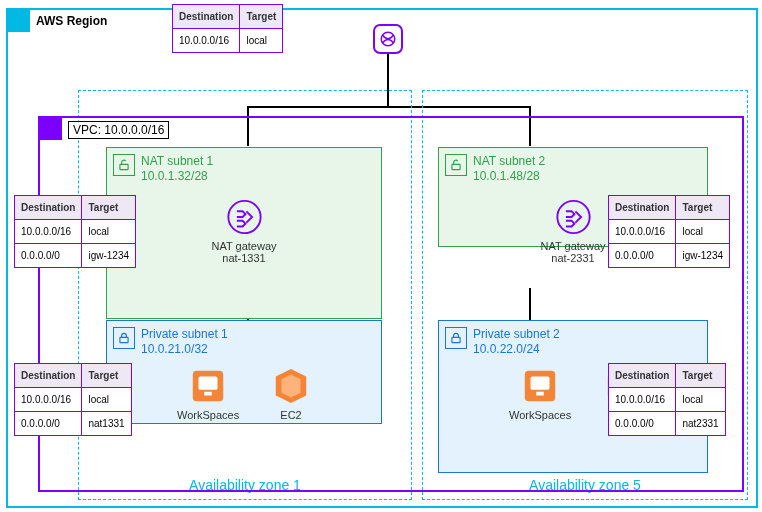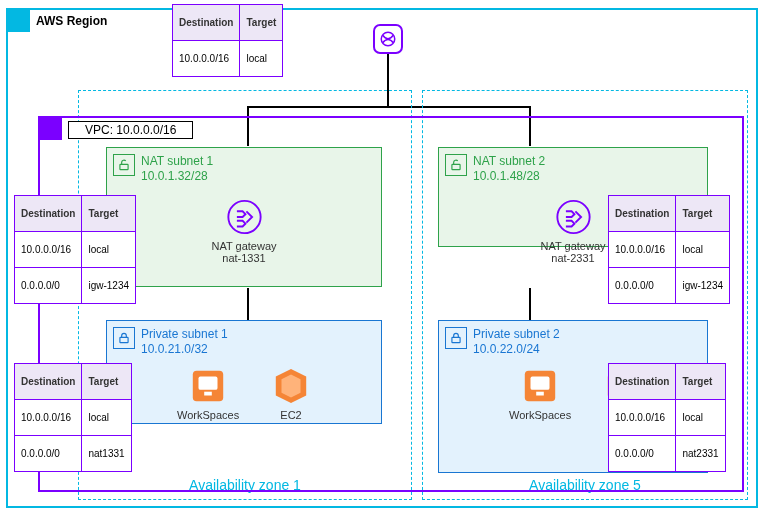--- a/index.html
+++ b/index.html
@@ -9,49 +9,49 @@
 
   .aws-region { left: 6px; top: 8px; width: 752px; height: 500px; border: 2px solid #03b8e2; }
   .aws-region-tab { position: absolute; left: -2px; top: -2px; width: 24px; height: 24px; background: #03b8e2; }
   .aws-region .label { position: absolute; left: 28px; top: 4px; font-weight: bold; font-size: 12px; color: #000; }
 
   .igw-icon { left: 373px; top: 24px; width: 30px; height: 30px; border: 2px solid #7b00ff; border-radius: 7px; display:flex; align-items:center; justify-content:center; background:#fff; }
   .igw-icon svg { width:18px; height:18px; }
 
   .vpc { left: 38px; top: 116px; width: 706px; height: 376px; border: 2px solid #7b00ff; }
   .vpc-tab { position: absolute; left: -2px; top: -2px; width: 24px; height: 24px; background: #7b00ff; }
-  .vpc .label { position: absolute; left: 28px; top: 3px; font-size: 12px; color:#000; background:#fff; border:1px solid #000; padding:1px 16px; }
+  .vpc .label { position: absolute; left: 28px; top: 3px; font-size: 12px; color:#000; background:#fff; border:1px solid #000; padding:1px 4px; }
 
   .az { border: 1.5px dashed #03b8e2; }
   .az1 { left: 78px; top: 90px; width: 334px; height: 410px; }
   .az2 { left: 422px; top: 90px; width: 326px; height: 410px; }
   .az-label { position:absolute; bottom:6px; left:50%; transform:translateX(-50%); color:#03b8e2; font-size:14px; white-space:nowrap; }
 
   .subnet { position:absolute; border:1px solid; }
   .nat-subnet { background:#e8f5e9; border-color:#2ea24a; }
   .priv-subnet { background:#e3f2fd; border-color:#1976d2; }
-  .nat1 { left:106px; top:147px; width:276px; height:140px; }
+  .nat1 { left:106px; top:147px; width:276px; height:172px; }
   .nat2 { left:438px; top:147px; width:270px; height:100px; }
   .priv1 { left:106px; top:320px; width:276px; height:104px; }
   .priv2 { left:438px; top:320px; width:270px; height:153px; }
   .subnet-icon { position:absolute; left:6px; top:6px; width:22px; height:22px; display:flex; align-items:center; justify-content:center; }
   .subnet-icon.green { border:1px solid #2ea24a; color:#2ea24a; }
   .subnet-icon.blue { border:1px solid #1976d2; color:#1976d2; }
   .subnet-title { position:absolute; left:34px; top:6px; font-size:12px; }
   .subnet-cidr { position:absolute; left:34px; top:21px; font-size:12px; }
   .green { color:#2ea24a; }
   .blue { color:#1976d2; }
 
   .svc { position:absolute; text-align:center; font-size:11px; color:#333; }
   .svc-icon { width:38px; height:38px; margin:0 auto 4px; }
   .svc-icon.nat svg { color:#7b00ff; }
   .svc-icon.ws svg, .svc-icon.ec2 svg { color:#f58536; }
 
   .route-table { position:absolute; border-collapse:collapse; background:#fff; font-size:10px; }
-  .route-table th, .route-table td { border:1px solid #7b00ff; padding:12px 6px; text-align:left; }
+  .route-table th, .route-table td { border:1px solid #7b00ff; padding:6px 6px; text-align:left; }
   .route-table th { background:#ede7f6; font-weight:bold; color:#333; }
   .rt-top { left:172px; top:4px; }
   .rt-nat1 { left:14px; top:195px; }
   .rt-nat2 { left:608px; top:195px; }
   .rt-priv1 { left:14px; top:363px; }
   .rt-priv2 { left:608px; top:363px; }
 
   .arrow-line { position:absolute; background:#000; }
 </style>
 </head>

